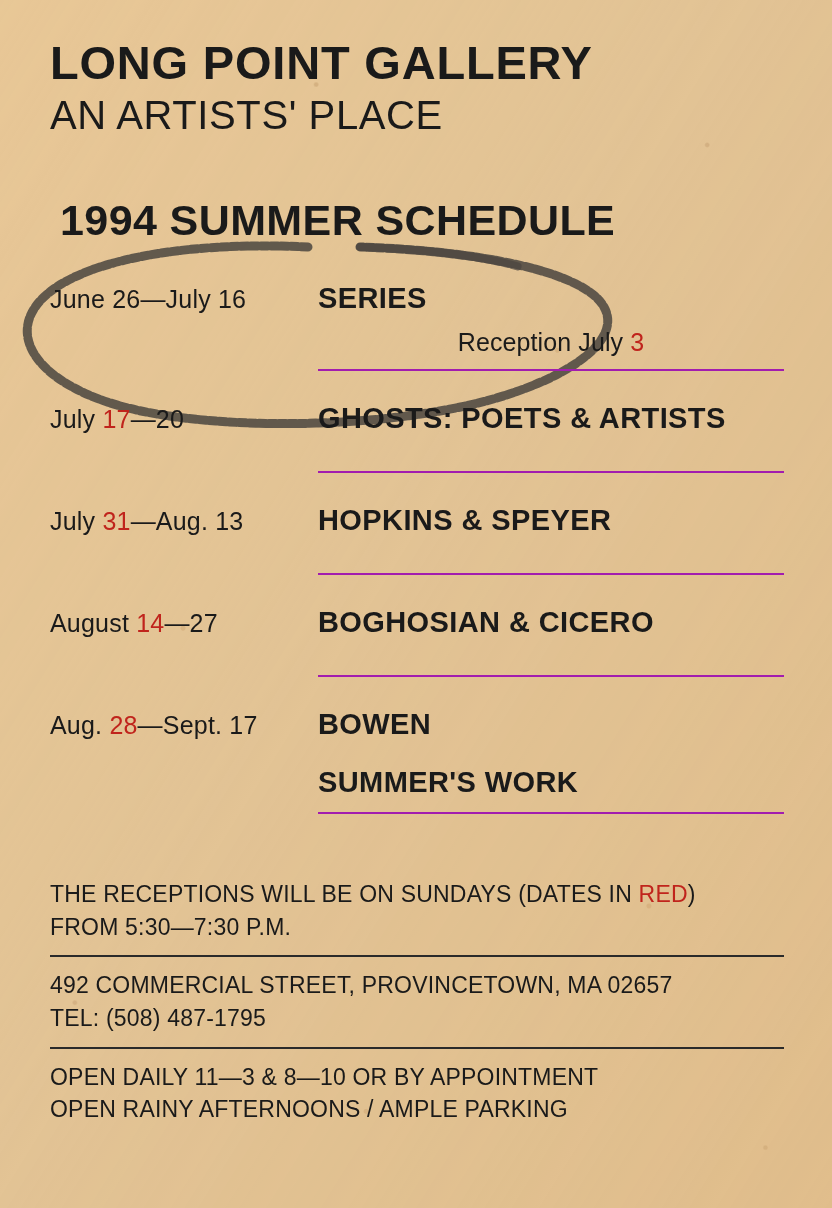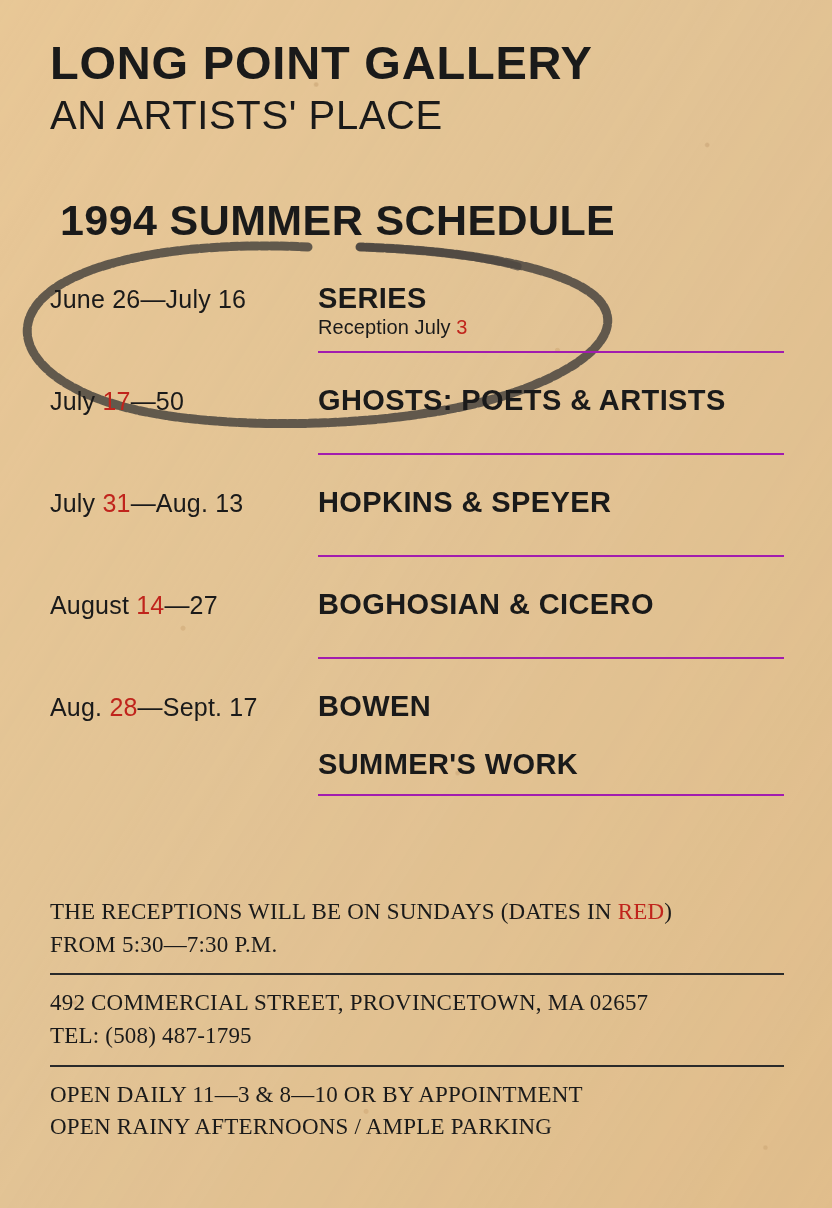--- a/index.html
+++ b/index.html
@@ -92,29 +92,30 @@
     line-height: 1.22;
   }
   .row-title2 {
     font-size: 29px;
     font-weight: bold;
     letter-spacing: 0.4px;
     line-height: 1.22;
     margin-top: 22px;
   }
   .row-reception {
-    font-size: 20px;
+    font-size: 25px;
     font-weight: normal;
+    margin-top: 12px;
     letter-spacing: 0.1px;
+    text-align: center;
   }
   .row + .row { margin-top: 30px; }
   .red { color: #c0241c; }
   .footer {
-    margin-top: 100px;
-    font-family: Liberation Serif, serif;
+    margin-top: 64px;
   }
   .footer-block {
     font-size: 23px;
     line-height: 1.42;
     letter-spacing: 0.2px;
     padding-bottom: 12px;
   }
   .rule {
     border-bottom: 2px solid #2a2a2a;
     margin-bottom: 12px;
@@ -152,21 +153,21 @@
 
     <div class="row">
       <div class="row-dates"><span>June 26</span><span class="red"></span><span>—July 16</span></div>
       <div class="row-body">
         <div class="row-title">SERIES</div>
         <div class="row-reception"><span>Reception July </span><span class="red">3</span></div>
       </div>
     </div>
 
     <div class="row">
-      <div class="row-dates"><span>July </span><span class="red">17</span><span>—50</span></div>
+      <div class="row-dates"><span>July </span><span class="red">17</span><span>—20</span></div>
       <div class="row-body">
         <div class="row-title">GHOSTS: POETS &amp; ARTISTS</div>
       </div>
     </div>
 
     <div class="row">
       <div class="row-dates"><span>July </span><span class="red">31</span><span>—Aug. 13</span></div>
       <div class="row-body">
         <div class="row-title">HOPKINS &amp; SPEYER</div>
       </div>

